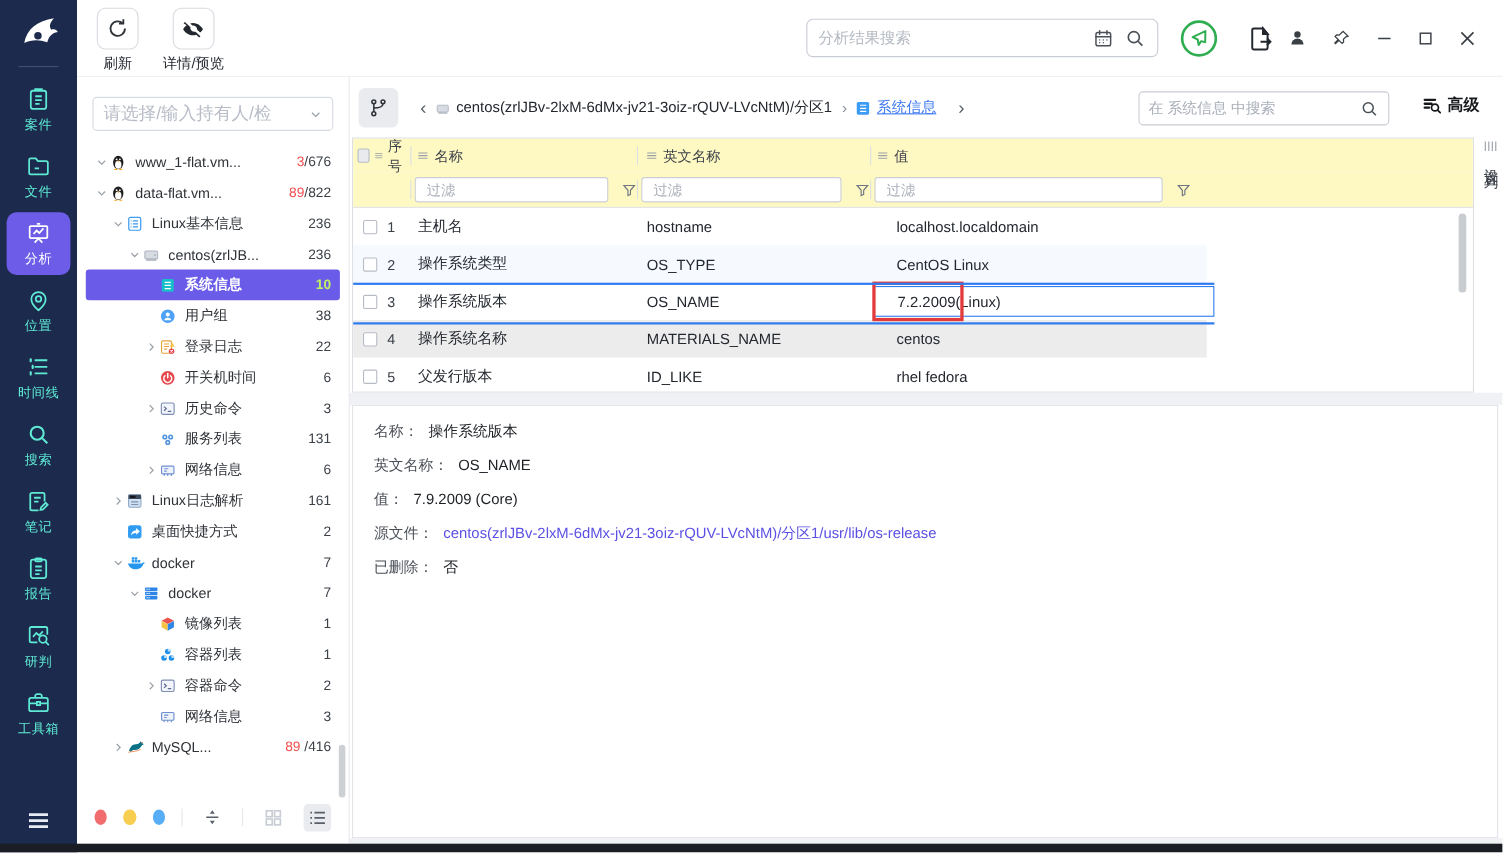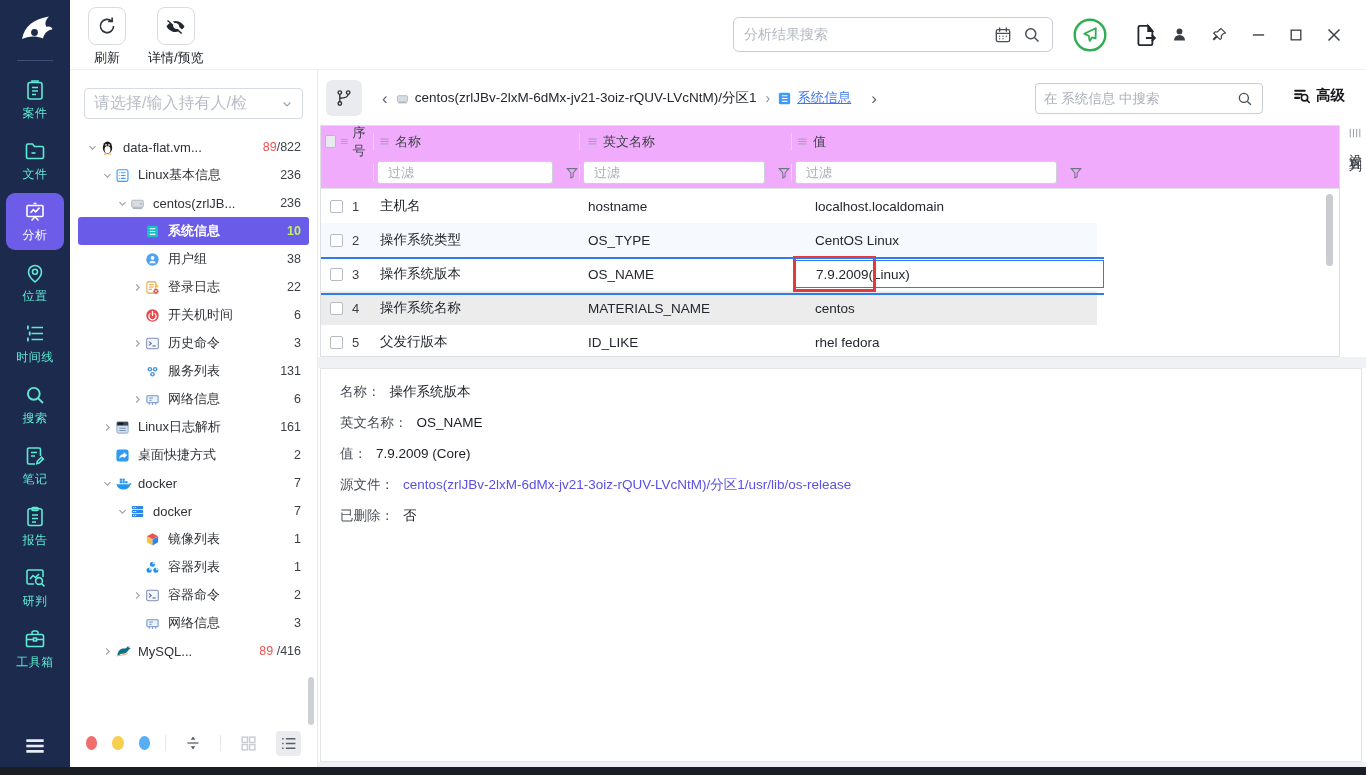--- a/index.html
+++ b/index.html
@@ -73,21 +73,21 @@
 .fwd{margin-left:16px}
 .msearch{position:absolute;left:717px;top:13px;width:228px;height:31px;border:1px solid #c9cdd4;
   border-radius:4px;display:flex;align-items:center;padding:0 8px;background:#fff}
 .msearch .ph{flex:1;color:#a9aeb8;font-size:13.5px;white-space:nowrap;overflow:hidden}
 .advbtn{position:absolute;left:974px;top:16px;display:flex;gap:5px;align-items:center;
   font-size:14.5px;color:#16181c;font-weight:bold;cursor:pointer}
 
 
 .tablewrap{position:absolute;left:2px;top:55px;width:1020px;height:232px;border:1px solid #dcdfe3;
   background:#fff;overflow:hidden}
-.thead,.tfilter{background:#f0abfc;display:flex;align-items:flex-start;position:relative}
+.thead,.tfilter{background:#fef9c3;display:flex;align-items:flex-start;position:relative}
 .thead{height:31px}
 .tfilter{height:32px;border-bottom:1px solid #e2e4e8}
 .hc{height:100%;display:flex;align-items:center;gap:5px;position:relative}
 .hc .hdiv{position:absolute;left:0;top:7px;bottom:7px;width:1px;background:#dcdfe3}
 .hlabel{color:#3f434a;font-size:13px}
 .hc0{width:52px;padding-left:4px;gap:4px}
 .hc1{width:206px;padding-left:6px}
 .hc2{width:212px;padding-left:8px}
 .hc3{width:306px;padding-left:6px}
 .hcf{flex:1}
@@ -341,20 +341,39 @@
 </header>
 
 <section class="treepanel">
   <div class="tsel">
     <span class="ph">请选择/输入持有人/检</span>
     <svg width="12" height="12" viewBox="0 0 16 16">
         <path d="M3.5 6l4.5 4.5L12.5 6" fill="none" stroke="#9aa0a8" stroke-width="1.5"></path>
       </svg>
   </div>
   <div class="tree">
+    <div class="tnode" style="padding-left: 6px;">
+        <span class="arrow">
+          <svg width="11" height="11" viewBox="0 0 16 16">
+            <path d="M3.5 6l4.5 4.5L12.5 6" fill="none" stroke="#9aa0a8" stroke-width="1.6"></path>
+          </svg>
+        </span>
+        <span class="ticon">
+          <svg width="15" height="15" viewBox="0 0 16 16">
+            <ellipse cx="8" cy="8.2" rx="5" ry="6.6" fill="#1e1e1e"></ellipse>
+            <ellipse cx="8" cy="10.4" rx="3.1" ry="3.9" fill="#fff"></ellipse>
+            <circle cx="6.4" cy="5.2" r=".9" fill="#fff"></circle>
+            <circle cx="9.6" cy="5.2" r=".9" fill="#fff"></circle>
+            <path d="M6.9 6.6h2.2L8 8.1z" fill="#f7a41d"></path>
+            <path d="M4.4 14.4h2.6v1H4z M9 14.4h2.6l.4 1H9z" fill="#f7a41d"></path>
+          </svg>
+        </span>
+        <span class="tlabel">www_1-flat.vm...</span>
+        <span class="cnt"><i class="redc">3</i><b>/676</b></span>
+      </div>
       <div class="tnode" style="padding-left: 6px;">
         <span class="arrow">
           <svg width="11" height="11" viewBox="0 0 16 16">
             <path d="M3.5 6l4.5 4.5L12.5 6" fill="none" stroke="#9aa0a8" stroke-width="1.6"></path>
           </svg>
         </span>
         <span class="ticon">
           <svg width="15" height="15" viewBox="0 0 16 16">
             <ellipse cx="8" cy="8.2" rx="5" ry="6.6" fill="#1e1e1e"></ellipse>
             <ellipse cx="8" cy="10.4" rx="3.1" ry="3.9" fill="#fff"></ellipse>
@@ -827,21 +846,21 @@
           <span class="bc bc0">
             <span class="cb"></span>
             <span class="rnum">3</span>
           </span>
           <span class="bc bc1">操作系统版本</span>
           <span class="bc bc2">OS_NAME</span>
           <span class="bc bc3">
 
             <span class="editbox">
               <span class="redbox"></span>
-              <span>7.9.2009</span>
+              <span>7.2.2009</span>
               <span> (Linux)</span>
             </span>
           </span>
         </div>
         <div class="trow hov">
           <span class="bc bc0">
             <span class="cb"></span>
             <span class="rnum">4</span>
           </span>
           <span class="bc bc1">操作系统名称</span>

